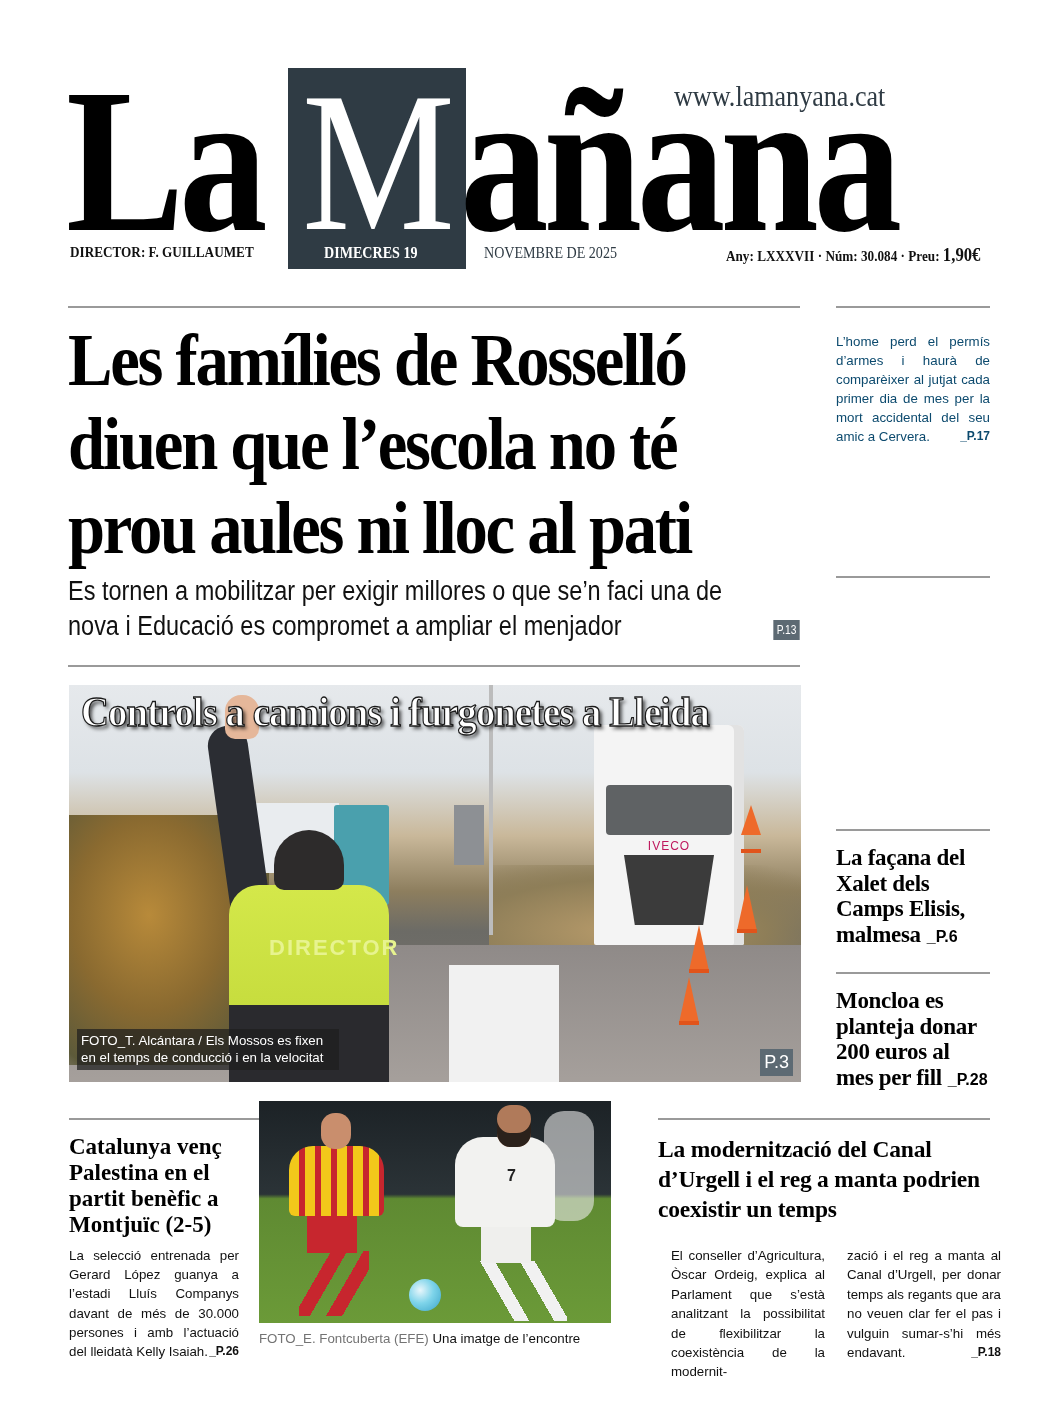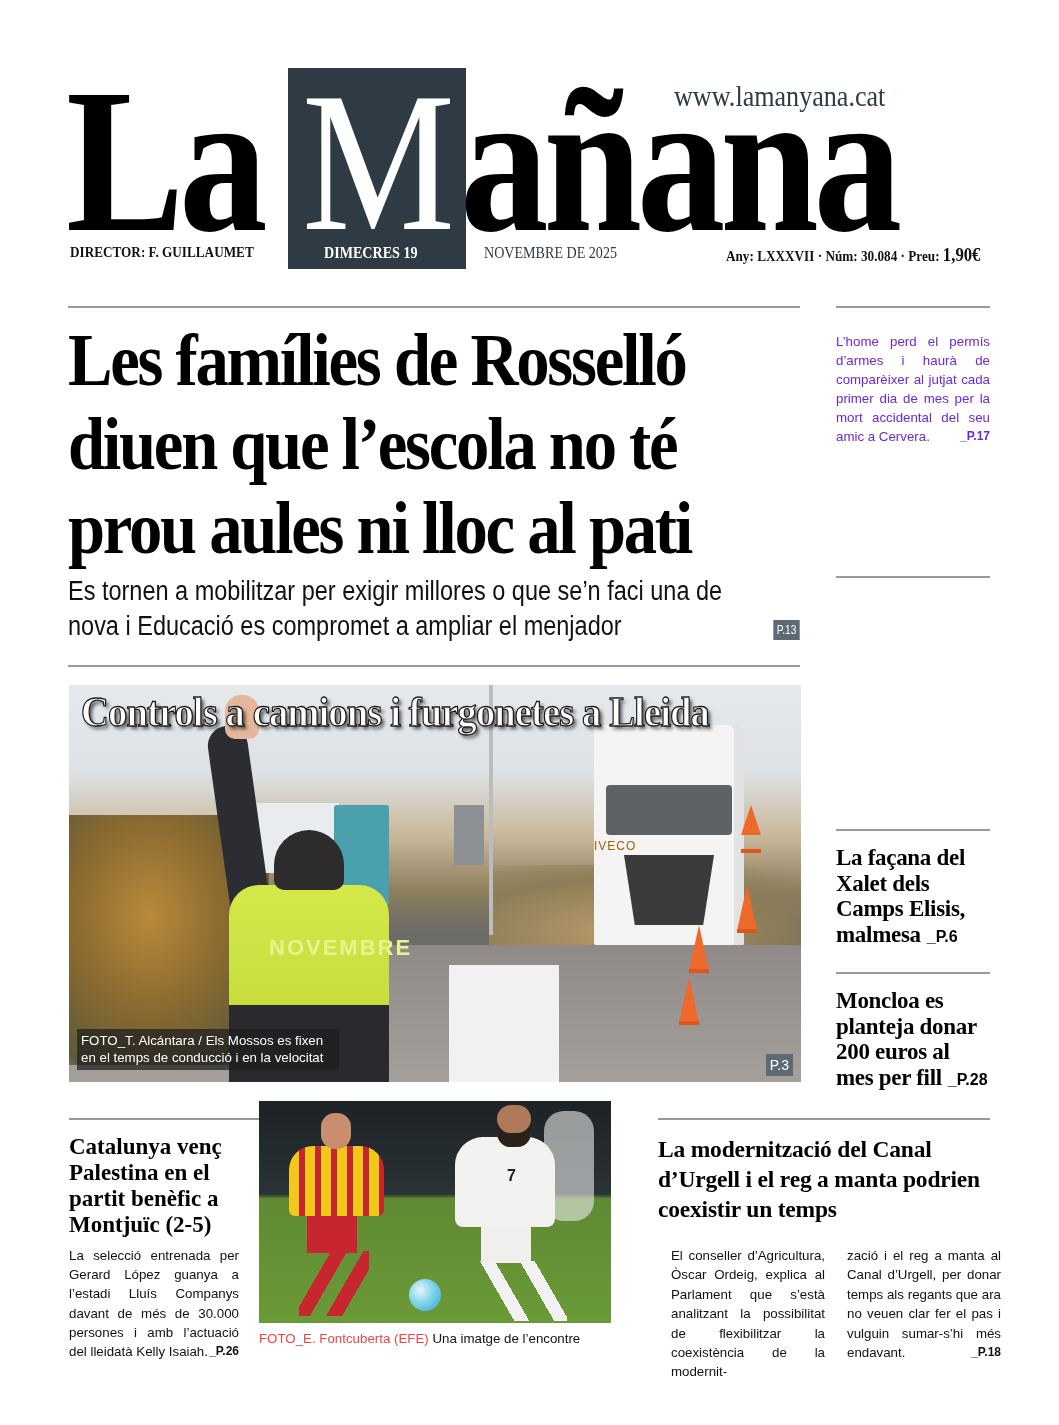--- a/index.html
+++ b/index.html
@@ -23,69 +23,69 @@
     .rule { position: absolute; height: 2px; background: #9a9a9a; }
 
     
     .lead-head { position: absolute; left: 68px; top: 318px; width: 760px; font-family: "Liberation Serif", serif; font-weight: bold; font-size: 74px; line-height: 84px; letter-spacing: -2.5px; color: #000; transform: scaleX(0.9); transform-origin: left top; }
     .lead-sub { position: absolute; left: 68px; top: 574px; width: 780px; font-family: "Liberation Sans", sans-serif; font-size: 27px; line-height: 35px; color: #111; transform: scaleX(0.87); transform-origin: left top; }
     .page-badge { position: absolute; display: inline-block; background: #5d6a73; color: #fff; font-family: "Liberation Sans", sans-serif; font-size: 12px; padding: 3px 4px; transform: scaleX(0.85); }
 
     
     .side { position: absolute; left: 836px; width: 154px; }
     .side-head { font-family: "Liberation Serif", serif; font-weight: bold; font-size: 23px; line-height: 25.5px; color: #000; letter-spacing: -0.3px; }
-    .side-body { margin-top: 10px; font-family: "Liberation Sans", sans-serif; font-size: 13.3px; line-height: 19px; color: #6d28d9; text-align: justify; }
+    .side-body { margin-top: 10px; font-family: "Liberation Sans", sans-serif; font-size: 13.3px; line-height: 19px; color: #0c4a6e; text-align: justify; }
     .pref { font-weight: bold; font-size: 12px; float: right; }
     .inline-ref { font-family: "Liberation Sans", sans-serif; font-weight: bold; font-size: 16px; margin-left: 6px; letter-spacing: 0; }
 
     
     .photo-main { position: absolute; left: 69px; top: 685px; width: 732px; height: 397px; overflow: hidden; background: linear-gradient(180deg, #e6e9ec 0%, #dde2e6 22%, #c9b89a 38%, #8d7e5e 52%, #6c6b66 62%, #7a7673 100%); }
     .photo-main .road { position: absolute; left: 0; top: 260px; width: 100%; height: 140px; background: linear-gradient(180deg, #8f8a88 0%, #a6a09c 100%); }
     .photo-main .trees { position: absolute; left: 0; top: 130px; width: 200px; height: 250px; background: radial-gradient(ellipse at 40% 40%, #b88a3a 0%, #8a6a30 45%, #5d5a3a 80%, transparent 100%); }
     .photo-main .hills { position: absolute; left: 420px; top: 180px; width: 320px; height: 110px; background: radial-gradient(ellipse at 40% 60%, #b69a6a 0%, #8e7e58 55%, transparent 90%); }
     .photo-main .truck { position: absolute; left: 525px; top: 40px; width: 150px; height: 220px; background: #f4f4f4; border-radius: 6px 6px 2px 2px; box-shadow: inset -10px 0 0 #e2e2e2; }
     .photo-main .truck .windshield { position: absolute; left: 12px; top: 60px; width: 126px; height: 50px; background: #5f6264; border-radius: 4px; }
     .photo-main .truck .grille { position: absolute; left: 30px; top: 130px; width: 90px; height: 70px; background: #3b3b3b; clip-path: polygon(0 0,100% 0,88% 100%,12% 100%); }
-    .photo-main .truck .brand { position: absolute; left: 0; top: 114px; width: 100%; font-size: 12px; color: #a16207; letter-spacing: 1px; }
+    .photo-main .truck .brand { position: absolute; left: 0; top: 114px; width: 100%; text-align: center; font-size: 12px; color: #be185d; letter-spacing: 1px; }
     .photo-main .truck2 { position: absolute; left: 265px; top: 120px; width: 55px; height: 100px; background: #4aa0ad; border-radius: 3px; }
     .photo-main .trailer2 { position: absolute; left: 170px; top: 118px; width: 100px; height: 70px; background: #e9ecef; }
     .photo-main .sign { position: absolute; left: 385px; top: 120px; width: 30px; height: 60px; background: #8d9094; }
     .photo-main .pole { position: absolute; left: 420px; top: 0; width: 4px; height: 250px; background: #bcbcbc; }
     .photo-main .officer { position: absolute; left: 150px; top: 150px; width: 170px; height: 250px; }
     .photo-main .officer .vest { position: absolute; left: 10px; top: 50px; width: 160px; height: 200px; background: linear-gradient(180deg, #d4e84a 0%, #c7dd3e 60%, #2a2a2e 60%, #2a2a2e 100%); border-radius: 30px 30px 0 0; }
     .photo-main .officer .arm { position: absolute; left: 0; top: -110px; width: 40px; height: 200px; background: #2b2d33; border-radius: 20px; transform: rotate(-8deg); }
     .photo-main .officer .hand { position: absolute; left: 6px; top: -140px; width: 34px; height: 44px; background: #e5b79a; border-radius: 16px 16px 10px 10px; }
     .photo-main .officer .cap { position: absolute; left: 55px; top: -5px; width: 70px; height: 60px; background: #2d2b2b; border-radius: 35px 35px 10px 10px; }
     .photo-main .officer .label { position: absolute; left: 50px; top: 100px; color: #e7f38f; font-size: 22px; font-weight: bold; letter-spacing: 2px; }
     .photo-main .board { position: absolute; left: 380px; top: 280px; width: 110px; height: 120px; background: #f1f1f1; }
     .cone { position: absolute; width: 0; height: 0; border-left: 10px solid transparent; border-right: 10px solid transparent; border-bottom: 46px solid #ee6a2a; }
     .cone::after { content: ""; position: absolute; left: -10px; top: 44px; width: 20px; height: 4px; background: #e1541b; }
     .photo-title { position: absolute; left: 12px; top: 2px; font-family: "Liberation Serif", serif; font-weight: bold; font-size: 42px; line-height: 50px; color: #ffffff; -webkit-text-stroke: 1.3px #1a1a1a; text-shadow: 3px 3px 4px rgba(0,0,0,0.65); letter-spacing: -1px; transform: scaleX(0.92); transform-origin: left top; }
     .photo-caption { position: absolute; left: 0; top: 344px; background: rgba(30,30,30,0.72); padding: 3px 8px 4px 4px; color: #fff; font-family: "Liberation Sans", sans-serif; font-size: 13.3px; line-height: 17px; }
-    .photo-pref { position: absolute; right: 8px; bottom: 6px; background: #5d6a73; color: #fff; font-size: 14px; padding: 3px 4px; }
+    .photo-pref { position: absolute; right: 8px; bottom: 6px; background: #5d6a73; color: #fff; font-size: 18px; padding: 3px 4px; }
 
     
     .bl-head { position: absolute; left: 69px; top: 1134px; width: 190px; font-family: "Liberation Serif", serif; font-weight: bold; font-size: 23px; line-height: 26px; color: #000; }
     .bl-body { position: absolute; left: 69px; top: 1246px; width: 170px; font-size: 13.3px; line-height: 19.2px; text-align: justify; }
 
     .photo-foot { position: absolute; left: 259px; top: 1101px; width: 352px; height: 222px; overflow: hidden; background: linear-gradient(180deg, #1c2226 0%, #2b3337 42%, #5f8a32 44%, #6b9a38 100%); }
     .player { position: absolute; }
     .p1-shirt { left: 30px; top: 45px; width: 95px; height: 70px; background: repeating-linear-gradient(90deg, #f2c81a 0 10px, #c7262e 10px 16px); border-radius: 24px 24px 6px 6px; }
     .p1-head { left: 62px; top: 12px; width: 30px; height: 36px; background: #c98e6d; border-radius: 14px; }
     .p1-shorts { left: 48px; top: 112px; width: 50px; height: 40px; background: #c7262e; }
     .p1-legs { left: 40px; top: 150px; width: 70px; height: 65px; background: linear-gradient(120deg, transparent 30%, #c7262e 30% 45%, transparent 45% 60%, #c7262e 60% 75%, transparent 75%); }
     .p2-shirt { left: 196px; top: 36px; width: 100px; height: 90px; background: #f2f2f0; border-radius: 28px 28px 8px 8px; }
     .p2-head { left: 238px; top: 4px; width: 34px; height: 42px; background: #b07a5a; border-radius: 14px; box-shadow: inset 0 -14px 0 #2b211b; }
     .p2-shorts { left: 222px; top: 122px; width: 50px; height: 40px; background: #efefed; }
     .p2-legs { left: 218px; top: 160px; width: 90px; height: 60px; background: linear-gradient(60deg, transparent 30%, #f1f1f1 30% 42%, transparent 42% 62%, #f1f1f1 62% 74%, transparent 74%); }
     .p2-num { left: 248px; top: 66px; font-size: 16px; font-weight: bold; color: #222; }
     .p3 { left: 285px; top: 10px; width: 50px; height: 110px; background: rgba(235,235,235,0.6); border-radius: 20px; }
     .ball { left: 150px; top: 178px; width: 32px; height: 32px; border-radius: 50%; background: radial-gradient(circle at 35% 35%, #e8f6fb 0%, #7ed4ea 45%, #3aa3c8 100%); }
     .foot-caption { position: absolute; left: 259px; top: 1331px; font-size: 13.3px; white-space: nowrap; }
-    .foot-caption .credit { color: #ef4444; }
+    .foot-caption .credit { color: #737373; }
 
     .br-head { position: absolute; left: 658px; top: 1134px; width: 340px; font-family: "Liberation Serif", serif; font-weight: bold; font-size: 23.5px; line-height: 30px; color: #000; letter-spacing: -0.2px; }
     .br-col { position: absolute; top: 1246px; width: 154px; font-size: 13.3px; line-height: 19.4px; text-align: justify; margin-left: 12px; }
     .br-col1 { left: 659px; }
     .br-col2 { left: 835px; }
   </style>
 </head>
 <body>
 
 <div class="mast-box"></div>
@@ -142,21 +142,21 @@
   <div class="cone" style="left:668px;top:200px;"></div>
   <div class="cone" style="left:620px;top:240px;"></div>
   <div class="cone" style="left:610px;top:292px;"></div>
   <div class="cone" style="left:672px;top:120px;border-bottom-width:30px;"></div>
   <div class="board"></div>
   <div class="officer">
     <div class="arm"></div>
     <div class="hand"></div>
     <div class="vest"></div>
     <div class="cap"></div>
-    <div class="label">NOVEMBRE</div>
+    <div class="label">DIRECTOR</div>
   </div>
   <div class="photo-title">Controls a camions i furgonetes a Lleida</div>
   <figcaption class="photo-caption">FOTO_T. Alcántara / Els Mossos es fixen en el temps de conducció i en la velocitat</figcaption>
   <span class="photo-pref">P.3</span>
 </figure>
 <style>.photo-caption { width: 262px; margin-left: 8px; }</style>
 
 <h2 class="bl-head">Catalunya venç Palestina en el partit benèfic a Montjuïc (2-5)</h2>
 <p class="bl-body"><span>La selecció entrenada per Gerard López guanya a l’estadi Lluís Companys davant de més de 30.000 persones i amb l’actuació del lleidatà Kelly Isaiah.</span> <span class="pref">_P.26</span></p>
 

